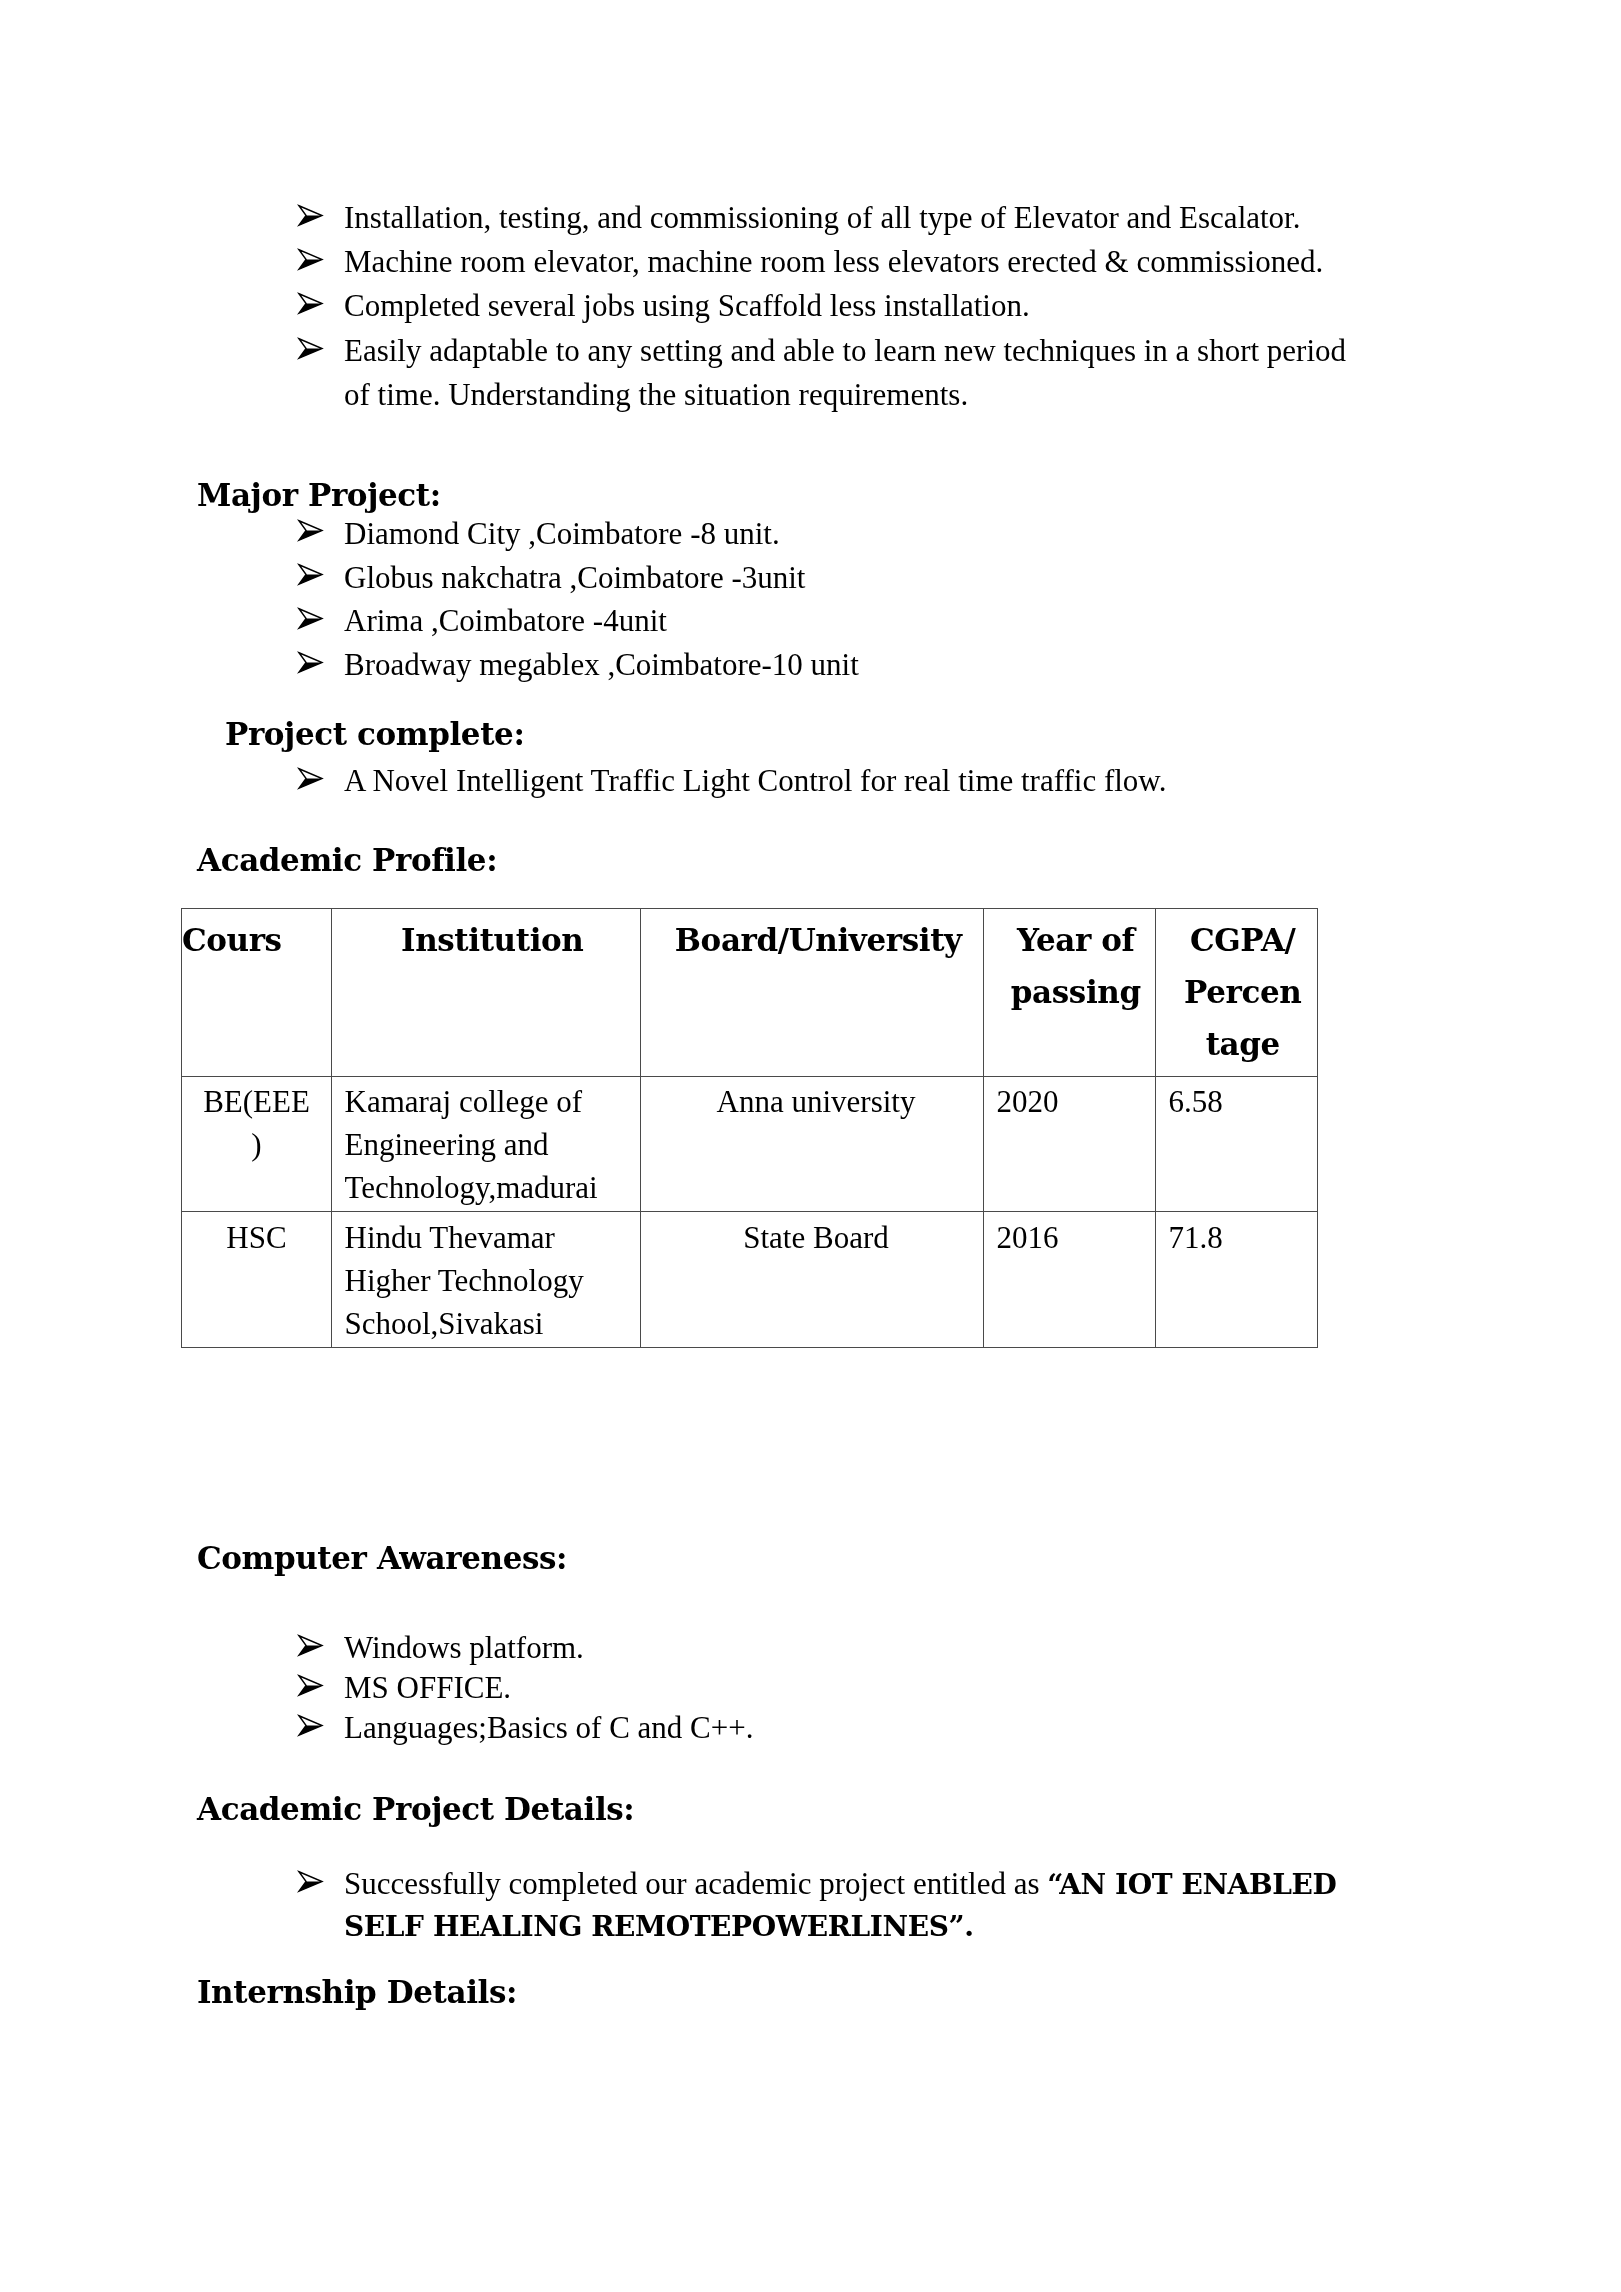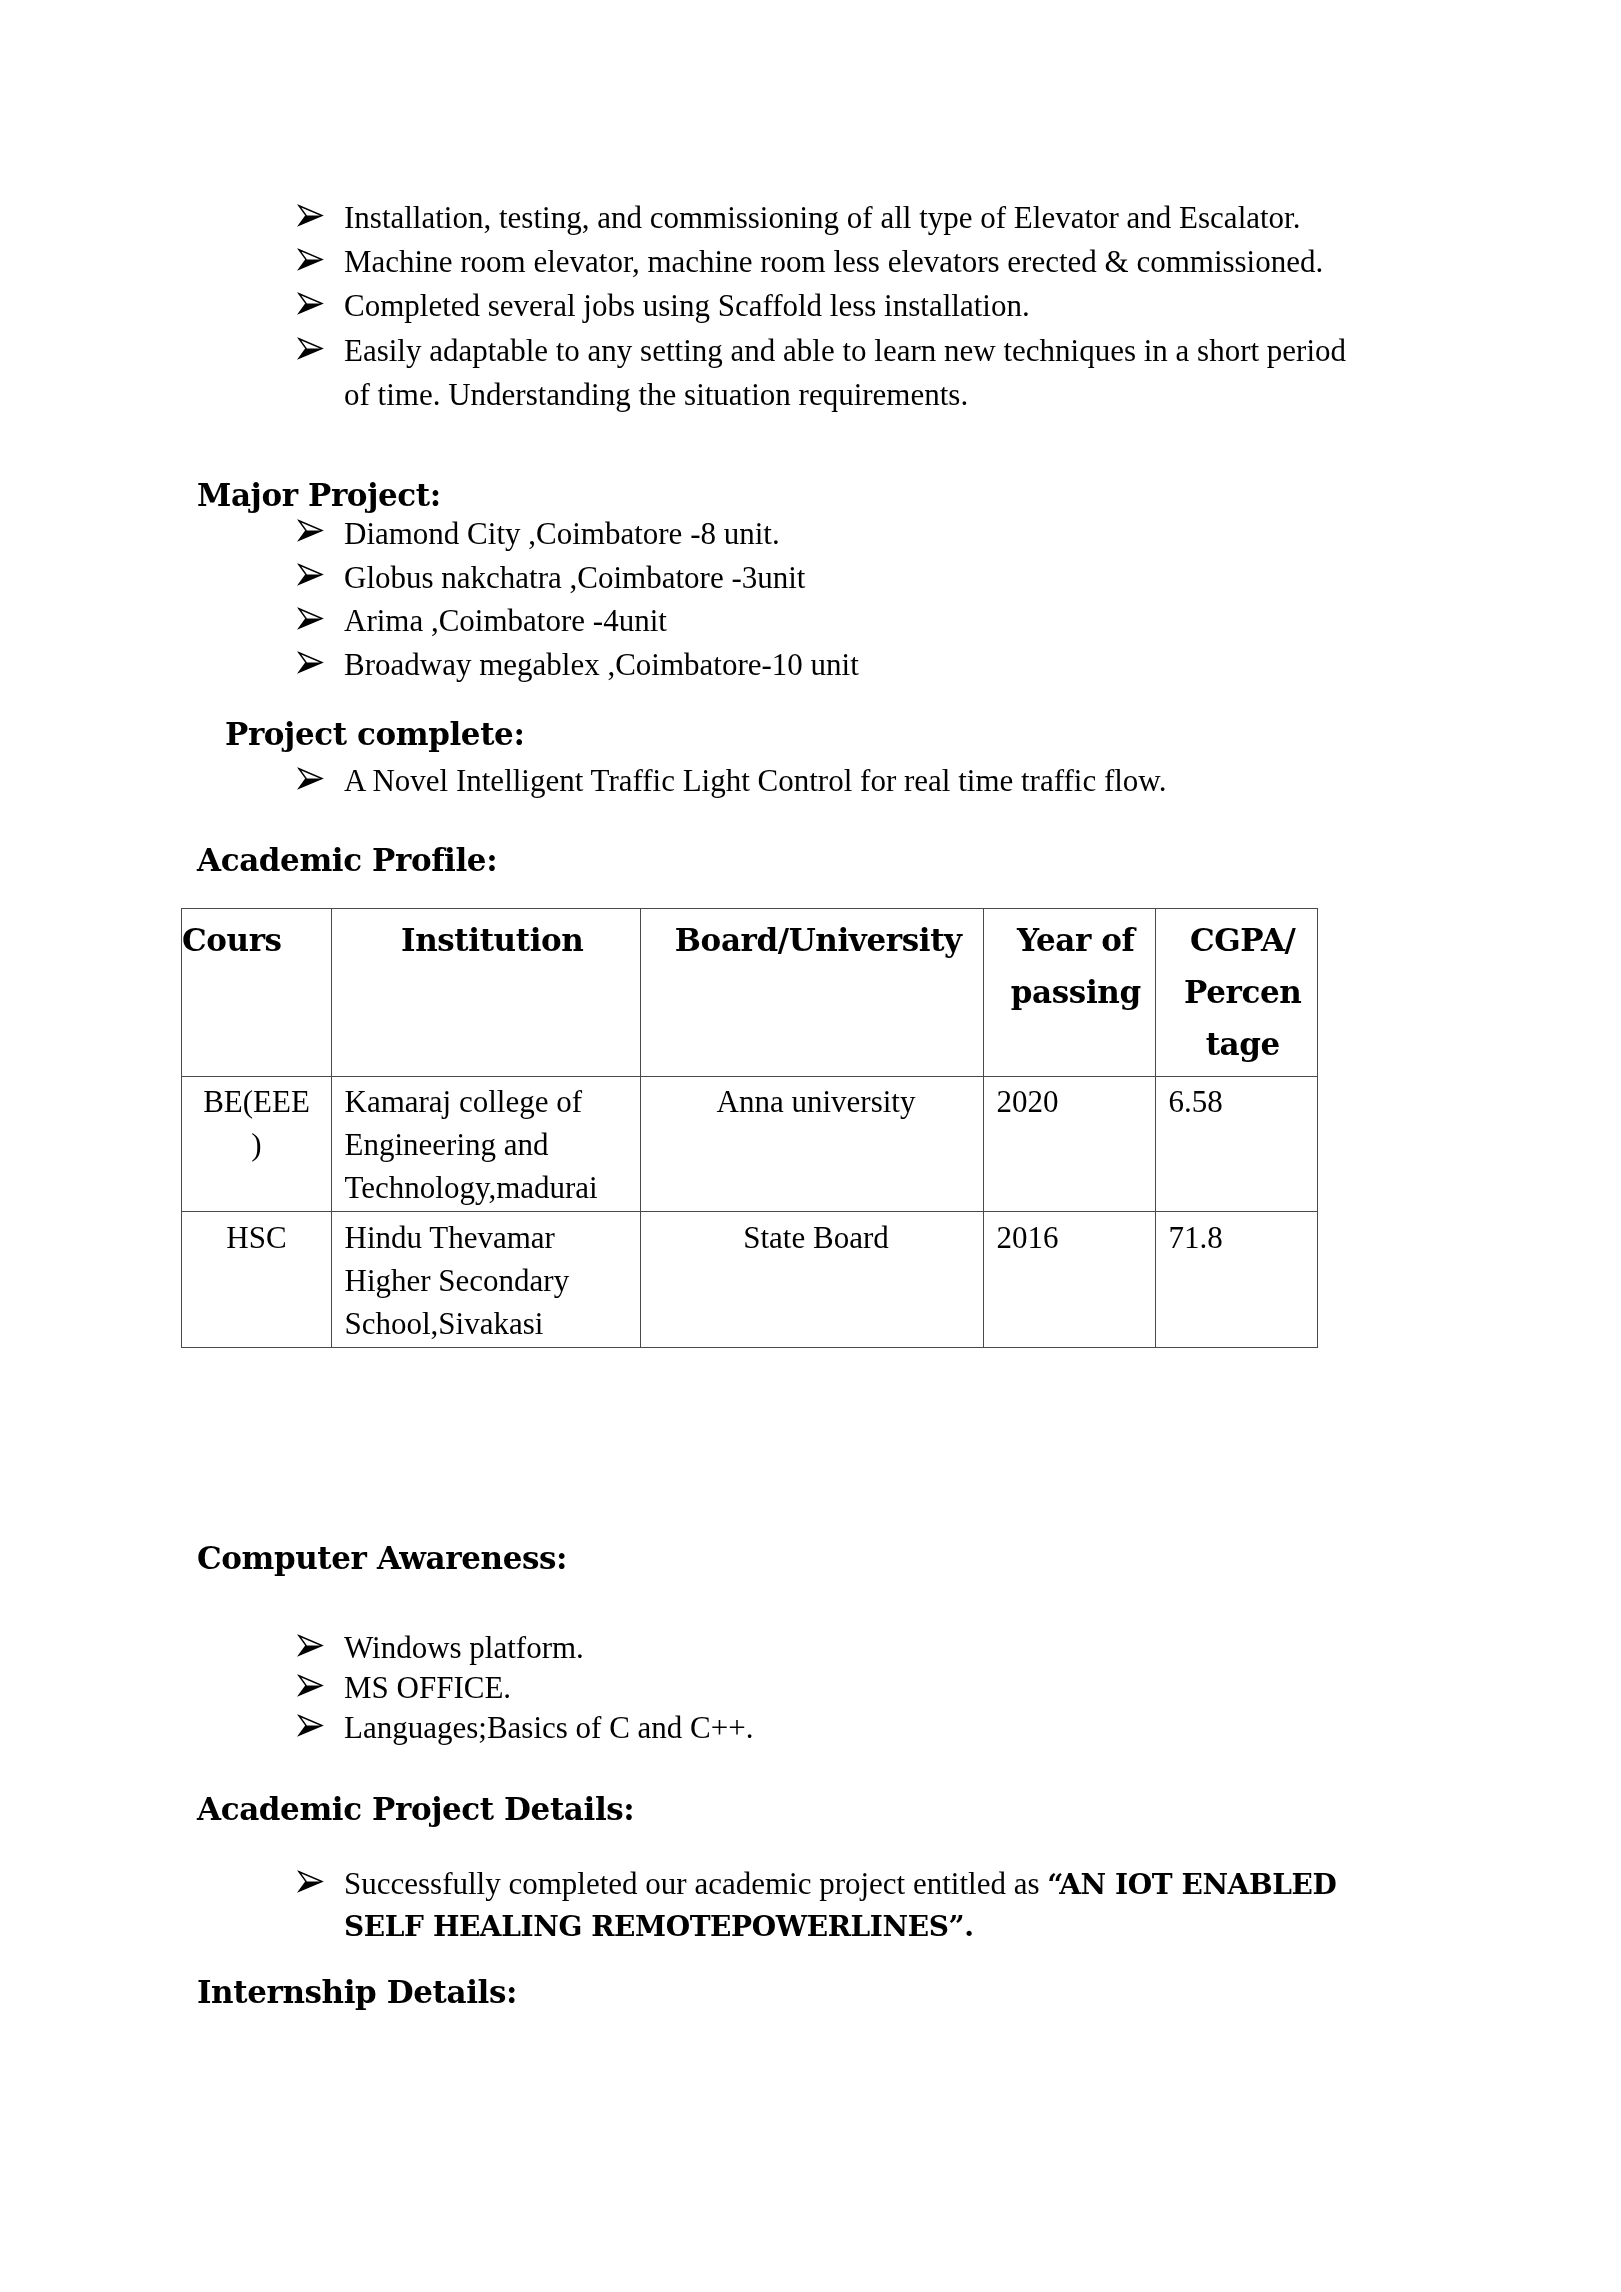--- a/index.html
+++ b/index.html
@@ -150,21 +150,21 @@
     <td>
           <span class="cell-line">6.58</span>
         </td>
   </tr>
   <tr class="r-hsc">
     <td class="c0">
           <span class="cell-line">HSC</span>
         </td>
     <td>
           <span class="cell-line">Hindu Thevamar</span>
-          <span class="cell-line">Higher Secondary</span>
+          <span class="cell-line">Higher Technology</span>
           <span class="cell-line">School,Sivakasi</span>
         </td>
     <td class="c2">
           <span class="cell-line">State Board</span>
         </td>
     <td>
           <span class="cell-line">2016</span>
         </td>
     <td>
           <span class="cell-line">71.8</span>

